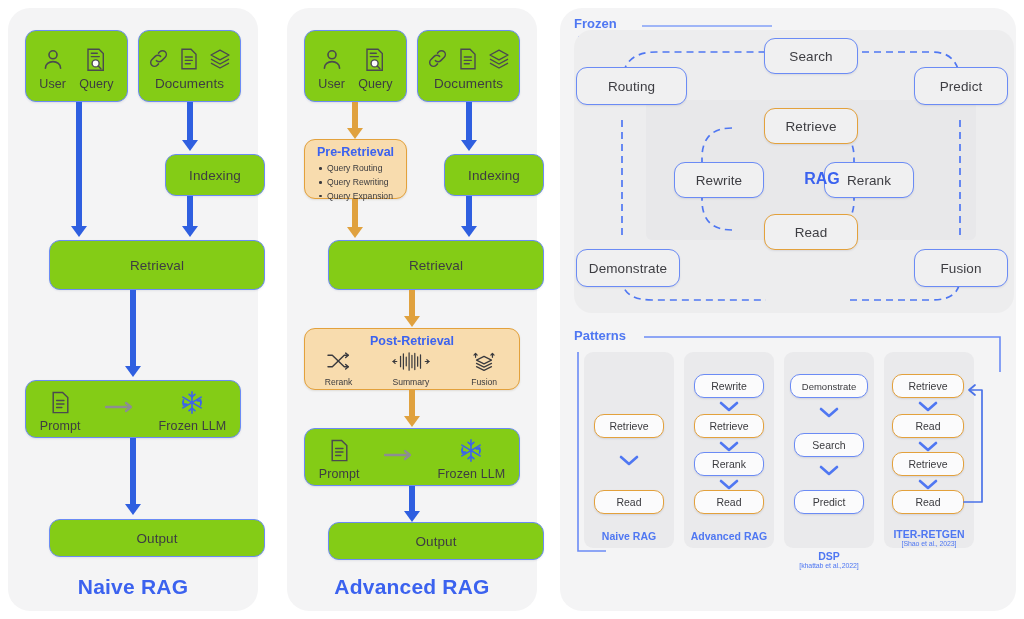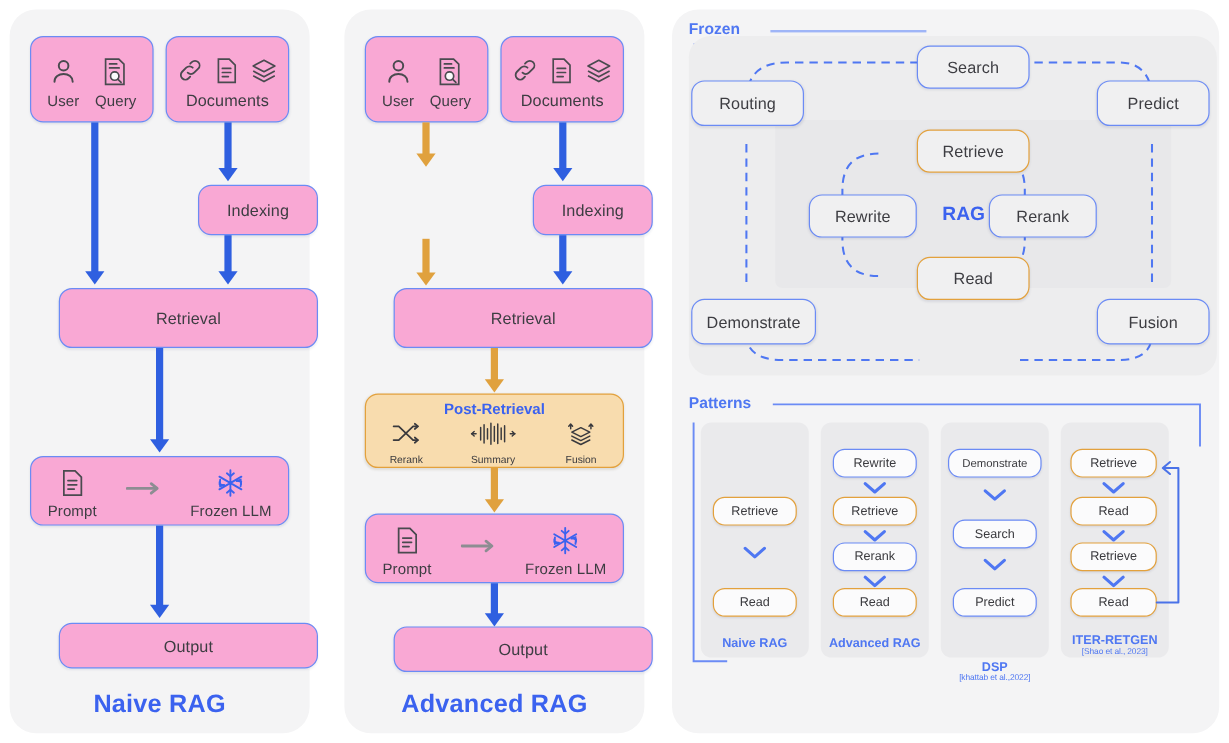--- a/index.html
+++ b/index.html
@@ -7,21 +7,21 @@
     width:1024px;height:619px;position:relative;overflow:hidden;
     font-family:"Liberation Sans","DejaVu Sans",sans-serif;
     -webkit-font-smoothing:antialiased;
   }
   .panel{
     position:absolute;background:#f4f4f5;border-radius:22px;
   }
   
   .node{
     position:absolute;box-sizing:border-box;
-    background:#f9a8d4;border:1.6px solid #6b8bf5;border-radius:11px;
+    background:#84cc16;border:1.6px solid #6b8bf5;border-radius:11px;
     display:flex;align-items:center;justify-content:center;
     color:#3d3d42;font-size:13.5px;letter-spacing:.1px;
     box-shadow:0 1px 2px rgba(30,40,90,.10);
   }
   .node.orange{border-color:#e3a13c;}
   .node.plain{box-shadow:0 1px 2px rgba(30,40,90,.08);margin-left:24px;}
   .node.gray{background:#f0f0f1;}
   
   .arrow{position:absolute;}
   .abody{position:absolute;left:50%;transform:translateX(-50%);width:6px;background:#2f5fe0;}
@@ -260,20 +260,28 @@
 
   <div class="arrow orange" style="left:53px;top:94px;width:30px;height:38px;">
     <div class="abody" style="top:0;height:27px;"></div>
       <div class="ahead" style="top:26px;"></div>
   </div>
   <div class="arrow" style="left:167px;top:94px;width:30px;height:50px;">
     <div class="abody" style="top:0;height:39px;"></div>
       <div class="ahead" style="top:38px;"></div>
   </div>
 
+  <div class="oboxed" style="left:17px;top:131px;width:103px;height:60px;padding-top:5px;">
+    <div class="obox-title">Pre-Retrieval</div>
+    <ul class="obox-list">
+      <li>Query Routing</li>
+      <li>Query Rewriting</li>
+      <li>Query Expansion</li>
+    </ul>
+  </div>
 
   <div class="node plain" style="left:133px;top:146px;width:100px;height:42px;">
     <span>Indexing</span>
   </div>
 
   <div class="arrow orange" style="left:53px;top:191px;width:30px;height:44px;">
     <div class="abody" style="top:0;height:29px;"></div>
       <div class="ahead" style="top:28px;"></div>
   </div>
   <div class="arrow" style="left:167px;top:188px;width:30px;height:46px;">
@@ -396,36 +404,36 @@
     <path d="M62 270 Q62 292 92 292 L206 292" stroke="#4f77f2" stroke-width="1.7" stroke-dasharray="7 5"></path>
     <path d="M290 292 L372 292 Q400 292 400 270" stroke="#4f77f2" stroke-width="1.7" stroke-dasharray="7 5"></path>
 
     <path d="M172 120 Q142 120 142 150 L142 192 Q142 222 172 222" stroke="#4f77f2" stroke-width="1.7" stroke-dasharray="7 5"></path>
     <path d="M264 120 Q294 120 294 150 L294 192 Q294 222 264 222" stroke="#4f77f2" stroke-width="1.7" stroke-dasharray="7 5"></path>
   </svg>
 
   <div class="node gray" style="left:204px;top:30px;width:94px;height:36px;">
     <span>Search</span>
     </div>
-  <div class="node gray" style="left:16px;top:59px;width:94px;height:38px;">
+  <div class="node gray" style="left:16px;top:59px;width:111px;height:38px;">
     <span>Routing</span>
     </div>
   <div class="node gray" style="left:354px;top:59px;width:94px;height:38px;">
     <span>Predict</span>
     </div>
   <div class="node gray orange" style="left:204px;top:100px;width:94px;height:36px;">
     <span>Retrieve</span>
     </div>
   <div class="node gray" style="left:114px;top:154px;width:90px;height:36px;">
     <span>Rewrite</span>
     </div>
   <div class="node gray" style="left:264px;top:154px;width:90px;height:36px;">
     <span>Rerank</span>
     </div>
-  <div class="rag-label" style="left:196px;top:162px;width:94px;text-align:center;">RAG</div>
+  <div class="rag-label" style="left:215px;top:162px;width:94px;text-align:center;">RAG</div>
   <div class="node gray orange" style="left:204px;top:206px;width:94px;height:36px;">
     <span>Read</span>
     </div>
   <div class="node gray" style="left:16px;top:241px;width:104px;height:38px;">
     <span>Demonstrate</span>
     </div>
   <div class="node gray" style="left:354px;top:241px;width:94px;height:38px;">
     <span>Fusion</span>
     </div>
 

